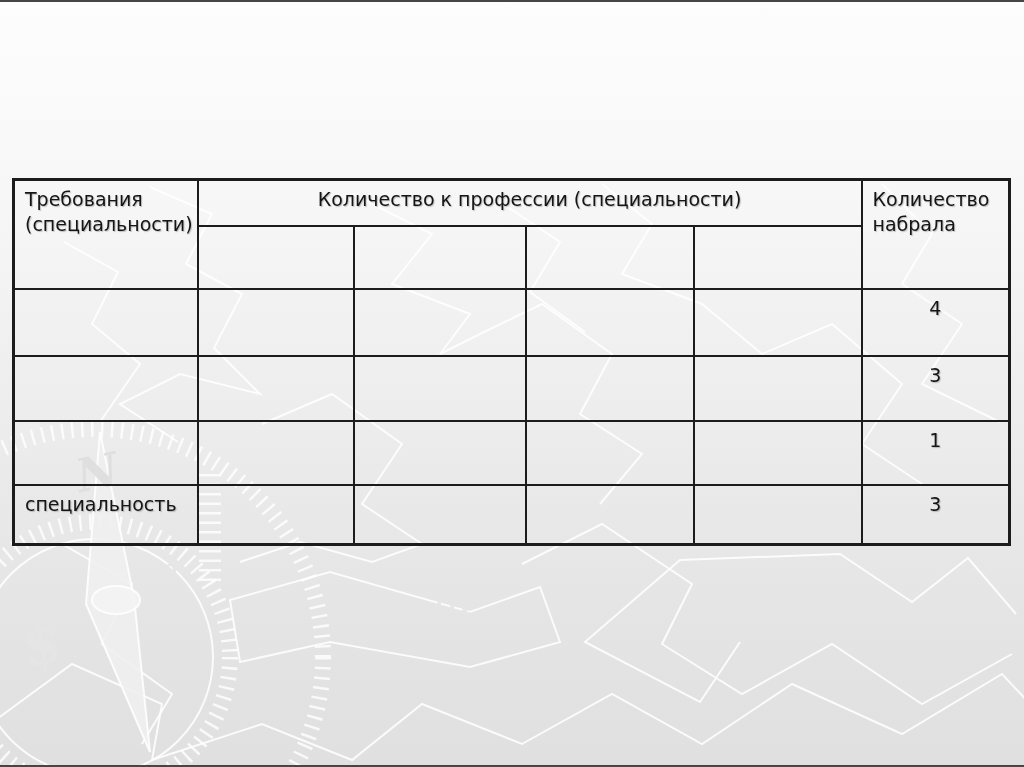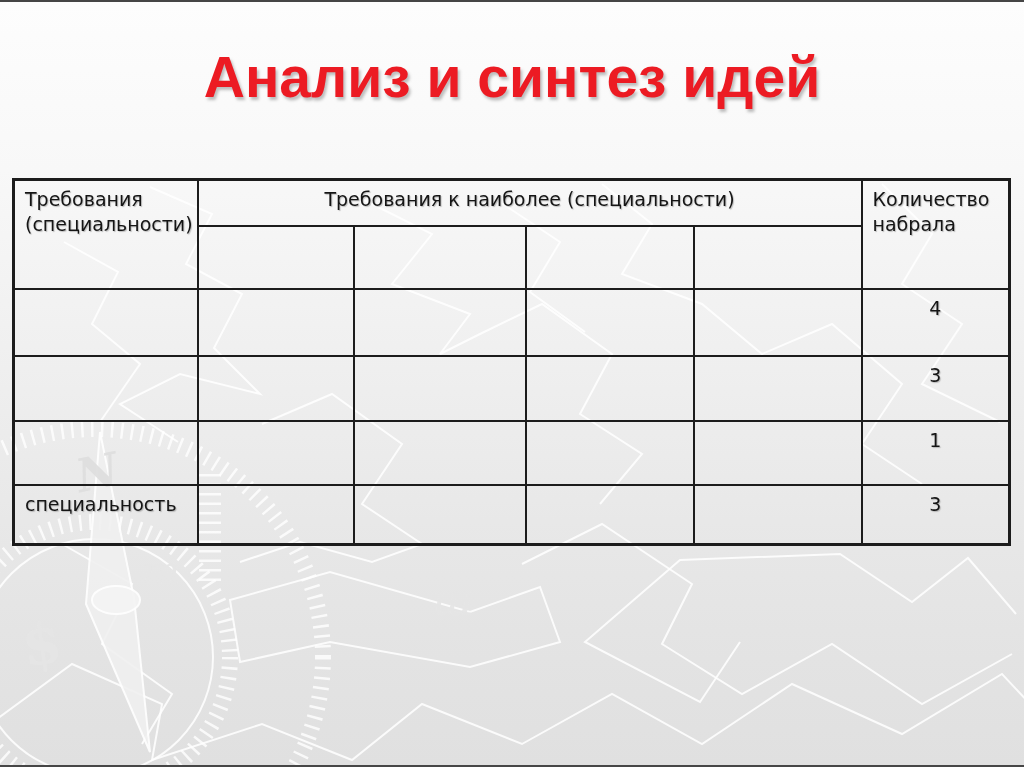--- a/index.html
+++ b/index.html
@@ -77,35 +77,34 @@
 
     <polygon class="needle" points="100,430 134,596 150,750 86,602"></polygon>
     <ellipse class="hub" cx="116" cy="598" rx="24" ry="14"></ellipse>
 
     <text x="76" y="488" font-size="46" font-style="italic" font-weight="bold" transform="rotate(-12 90 470)" style="fill:#DFDFDF">N</text>
     <text x="142" y="582" font-size="40" font-style="italic">m</text>
     <text x="430" y="560" font-size="44" font-style="italic" transform="rotate(180 452 575)">m</text>
     <text x="22" y="662" font-size="56" font-weight="bold" transform="rotate(-8 40 640)">$</text>
   </svg>
 
-  <h1 class="title">Анализ и синтез идей</h1>
 
   <table class="analysis">
     <colgroup>
       <col style="width:184px">
         <col style="width:156px">
         <col style="width:172px">
       <col style="width:168px">
         <col style="width:168px">
         <col style="width:148px">
     </colgroup>
     <tbody>
       <tr class="hr1">
         <td rowspan="2">Требования (специальности)</td>
-        <td colspan="4" class="c-req-h">Требования к наиболее (специальности)</td>
+        <td colspan="4" class="c-req-h">Количество к профессии (специальности)</td>
         <td rowspan="2" class="c-pts-h">Количество набрала</td>
       </tr>
       <tr class="hr2">
         <td></td>
         <td></td>
         <td></td>
         <td></td>
       </tr>
       <tr class="r1">
         <td></td>

